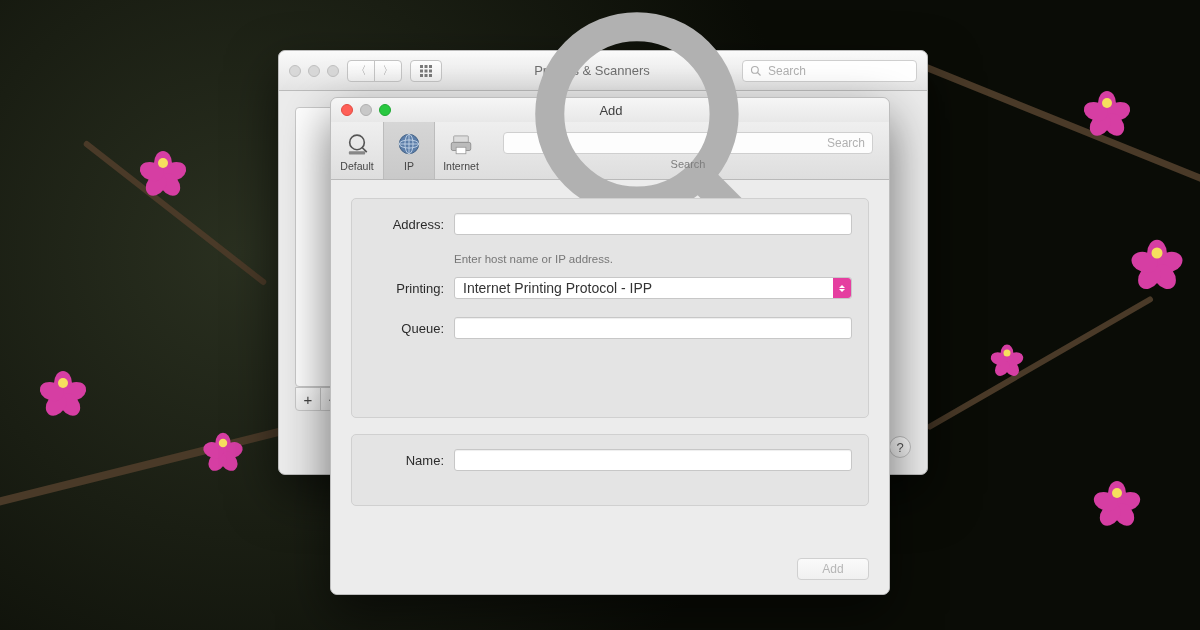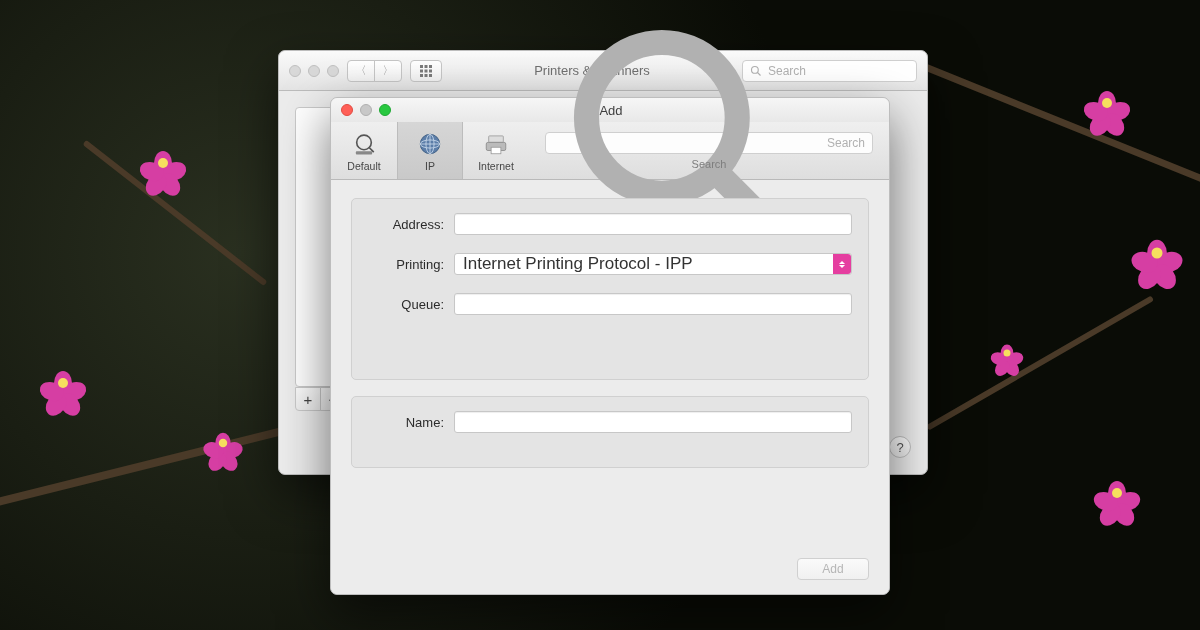--- a/index.html
+++ b/index.html
@@ -47,35 +47,35 @@
 
   
   .win-child{ top:97px; left:330px; width:560px; height:498px; }
   .ctb{height:24px;display:flex;align-items:center;padding:0 10px;background:linear-gradient(#f6f6f6,#e8e8e8);border-radius:7px 7px 0 0;}
   .ctb .traffic .dot{width:12px;height:12px;}
   .red{background:#ff5f57;border-color:#e24b41;} .yel{background:#c8c8c8;border-color:#b0b0b0;} .grn{background:#28c840;border-color:#1fa934;}
   .ctb-title{flex:1;text-align:center;font-size:13px;color:#404040;font-weight:500;}
   .ctb-spacer{width:48px;}
 
   .tabbar{height:58px;background:linear-gradient(#efefef,#dedede);border-bottom:1px solid #b9b9b9;display:flex;align-items:stretch;}
-  .tab{width:66px;display:flex;flex-direction:column;align-items:center;justify-content:center;gap:2px;font-size:10.5px;color:#464646;}
+  .tab{width:52px;display:flex;flex-direction:column;align-items:center;justify-content:center;gap:2px;font-size:10.5px;color:#464646;}
   .tab.sel{background:linear-gradient(#d6d6d6,#c9c9c9);border-left:1px solid #bcbcbc;border-right:1px solid #bcbcbc;}
   .tab .ic{width:28px;height:28px;display:flex;align-items:center;justify-content:center;}
   .tab svg{width:26px;height:26px;}
   .tabsearchwrap{flex:1;display:flex;flex-direction:column;align-items:center;justify-content:center;gap:4px;padding:0 16px;}
   .tabsearch{width:100%;height:22px;border:1px solid #cfcfcf;border-radius:4px;background:#fdfdfd;display:flex;align-items:center;padding:0 7px;gap:6px;color:#b1b1b1;font-size:12px;}
   .tablabel{font-size:11px;color:#7e7e7e;}
 
   .cbody{height:calc(100% - 82px);padding:18px 20px 14px;background:#ececec;border-radius:0 0 7px 7px;display:flex;flex-direction:column;}
   .panel{background:#e4e4e4;border:1px solid #d0d0d0;border-radius:5px;padding:14px 16px 16px;}
   .row{display:flex;align-items:center;margin-bottom:18px;}
   .row label{width:76px;text-align:right;color:#2b2b2b;font-size:13px;margin-right:10px;}
   .tf{flex:1;height:22px;border:1px solid #c7c7c7;border-radius:3px;background:#fff;box-shadow:inset 0 1px 1px rgba(0,0,0,.07);padding:0 6px;font-size:12px;color:#333;}
   .hint{margin:2px 0 12px 86px;font-size:11.5px;color:#777;}
-  .pop{flex:1;height:22px;display:flex;align-items:center;justify-content:space-between;background:#fff;border:1px solid #c7c7c7;border-radius:3px;padding:0 0 0 8px;font-size:17px;color:#333;position:relative;}
+  .pop{flex:1;height:22px;display:flex;align-items:center;justify-content:space-between;background:#fff;border:1px solid #c7c7c7;border-radius:3px;padding:0 0 0 8px;font-size:14px;color:#333;position:relative;}
   .popval{flex:1;}
   .popknob{width:18px;height:100%;background:#e53ea0;border-radius:0 3px 3px 0;display:flex;flex-direction:column;align-items:center;justify-content:center;gap:1px;}
   .popknob::before,.popknob::after{content:"";width:0;height:0;border-left:3px solid transparent;border-right:3px solid transparent;}
   .popknob::before{border-bottom:3.5px solid #fff;} .popknob::after{border-top:3.5px solid #fff;}
   .popknob.grey{background:#f0f0f0;}
   .popknob.grey::before{border-bottom-color:#888;} .popknob.grey::after{border-top-color:#888;}
   .spacer{flex:1;}
   .panel2{margin-top:16px;}
   .footer{display:flex;justify-content:flex-end;margin-top:14px;}
   .addbtn{min-width:72px;height:22px;border:1px solid #d0d0d0;border-radius:4px;background:linear-gradient(#fafafa,#f0f0f0);color:#b6b6b6;font-size:12px;display:flex;align-items:center;justify-content:center;}
@@ -242,28 +242,29 @@
       <div class="tablabel">Search</div>
     </div>
   </div>
 
   <div class="cbody">
     <div class="panel">
       <div class="row">
         <label>Address:</label>
         <input class="tf" value="" style="">
       </div>
+      <div class="hint">Enter host name or IP address.</div>
       <div class="row">
         <label>Printing:</label>
         <div class="pop">
           <span class="popval">Internet Printing Protocol - IPP</span>
           <span class="popknob"></span>
         </div>
       </div>
-      <div class="row" style="margin-bottom:0;">
+      <div class="row" style="margin-bottom:14px;">
         <label>Queue:</label>
         <input class="tf" value="" style="">
       </div>
       <div style="height:48px;"></div>
     </div>
 
     <div class="panel panel2">
       <div class="row">
         <label>Name:</label>
         <input class="tf" value="" style="">

